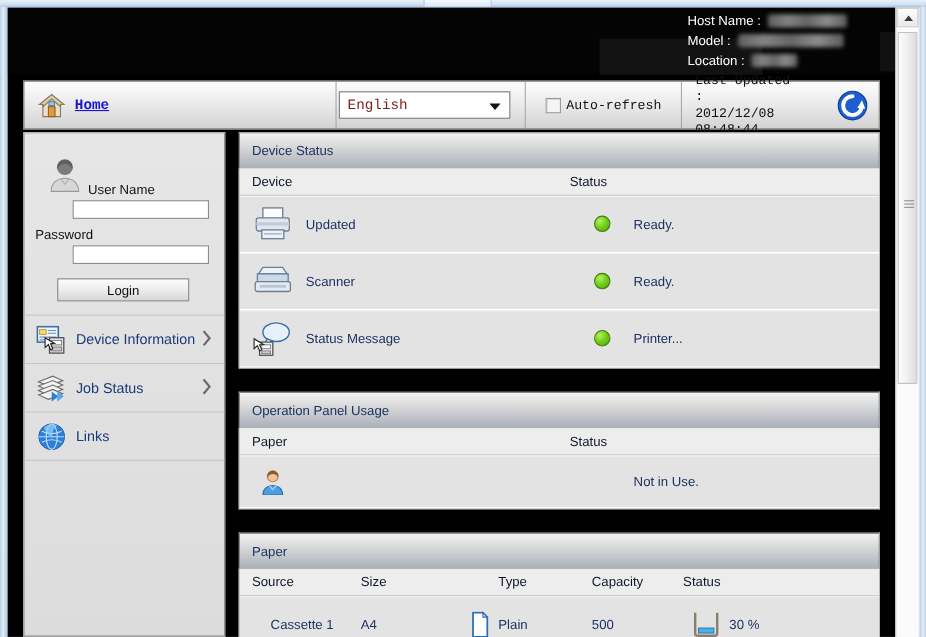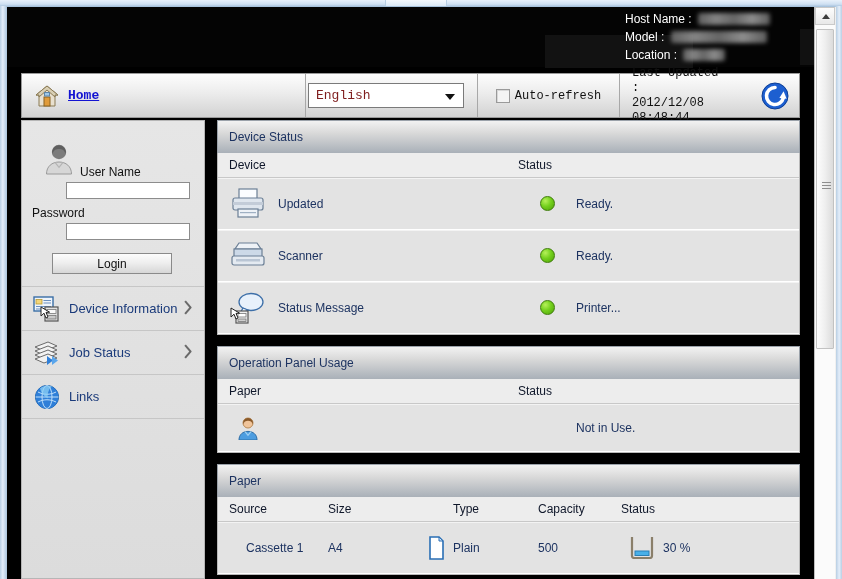--- a/index.html
+++ b/index.html
@@ -155,21 +155,21 @@
     position:absolute;right:11px;top:12px;width:9px;height:16px;
   }
   .nav-chevron:before,.nav-chevron:after{
     content:"";position:absolute;background:#6a6a6a;width:2px;height:9px;left:3px;
   }
   .nav-chevron:before{top:1px;transform:rotate(-40deg);}
   .nav-chevron:after{top:7px;transform:rotate(40deg);}
   .nav-sep{border-top:1px solid #c6c6c6;}
   
   .panels{position:absolute;left:196px;top:0;width:583px;height:459px;}
-  .panel{margin-bottom:11px;}
+  .panel{margin-bottom:21px;}
   .panel-head{
     height:33px;display:flex;align-items:center;padding-left:11px;box-sizing:border-box;
     background:linear-gradient(180deg,#f2f2f2 0%,#d9d9d9 38%,#a9b0b8 100%);
     border:1px solid #9ba2aa;border-bottom:none;box-sizing:border-box;
     font-size:12px;color:#1d3361;
   }
   .tbl{border:1px solid #b9b9b9;border-top:none;background:#e6e6e6;box-sizing:border-box;}
   .tbl-head{
     height:24px;display:flex;align-items:center;background:#ededed;
     border-bottom:1px solid #c8c8c8;font-size:12px;color:#0f172a;

